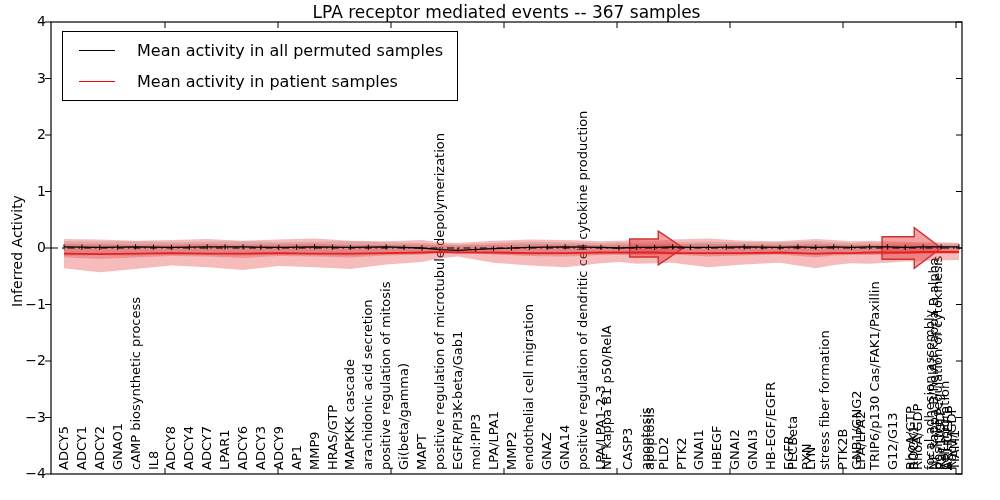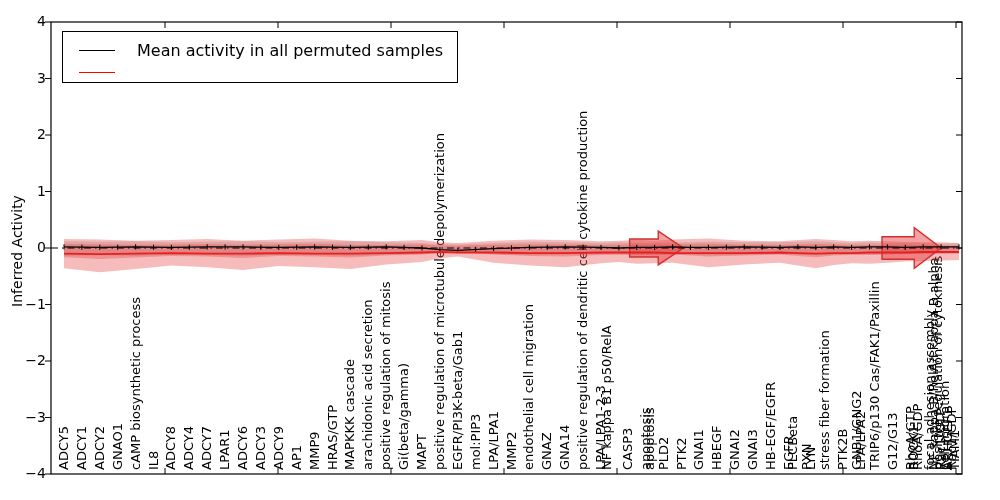--- a/index.html
+++ b/index.html
@@ -35,20 +35,21 @@
     position:absolute;left:14px;width:32px;text-align:right;
     font-size:14px;color:#000;
   }
   svg{position:absolute;left:0;top:0;}
   #xlabels,#ylabels{position:absolute;left:0;top:0;width:0;height:0;}
 </style>
 </head>
 <body>
 
 <div class="figure">
+  <div class="title">LPA receptor mediated events -- 367 samples</div>
   <div class="ylabel">Inferred Activity</div>
 
   <div id="xlabels">
       <div class="xlab" style="left: 57px; top: 470px;">ADCY5</div>
       <div class="xlab" style="left: 74.9px; top: 470px;">ADCY1</div>
       <div class="xlab" style="left: 92.8px; top: 470px;">ADCY2</div>
       <div class="xlab" style="left: 110.7px; top: 470px;">GNAO1</div>
       <div class="xlab" style="left: 128.6px; top: 470px;">cAMP biosynthetic process</div>
       <div class="xlab" style="left: 146.5px; top: 470px;">IL8</div>
       <div class="xlab" style="left: 164.4px; top: 470px;">ADCY8</div>
@@ -168,15 +169,16 @@
     </div>
 
 
   <div class="legend">
     <div class="legend-item">
       <span class="legend-swatch" id="sw0" style="border-top-color: rgb(0, 0, 0);"></span>
       <span class="legend-label">Mean activity in all permuted samples</span>
     </div>
     <div class="legend-item">
       <span class="legend-swatch" id="sw1" style="border-top-color: rgb(255, 0, 0);"></span>
+      <span class="legend-label">Mean activity in patient samples</span>
     </div>
   </div>
 </div>
 
 </body></html>

